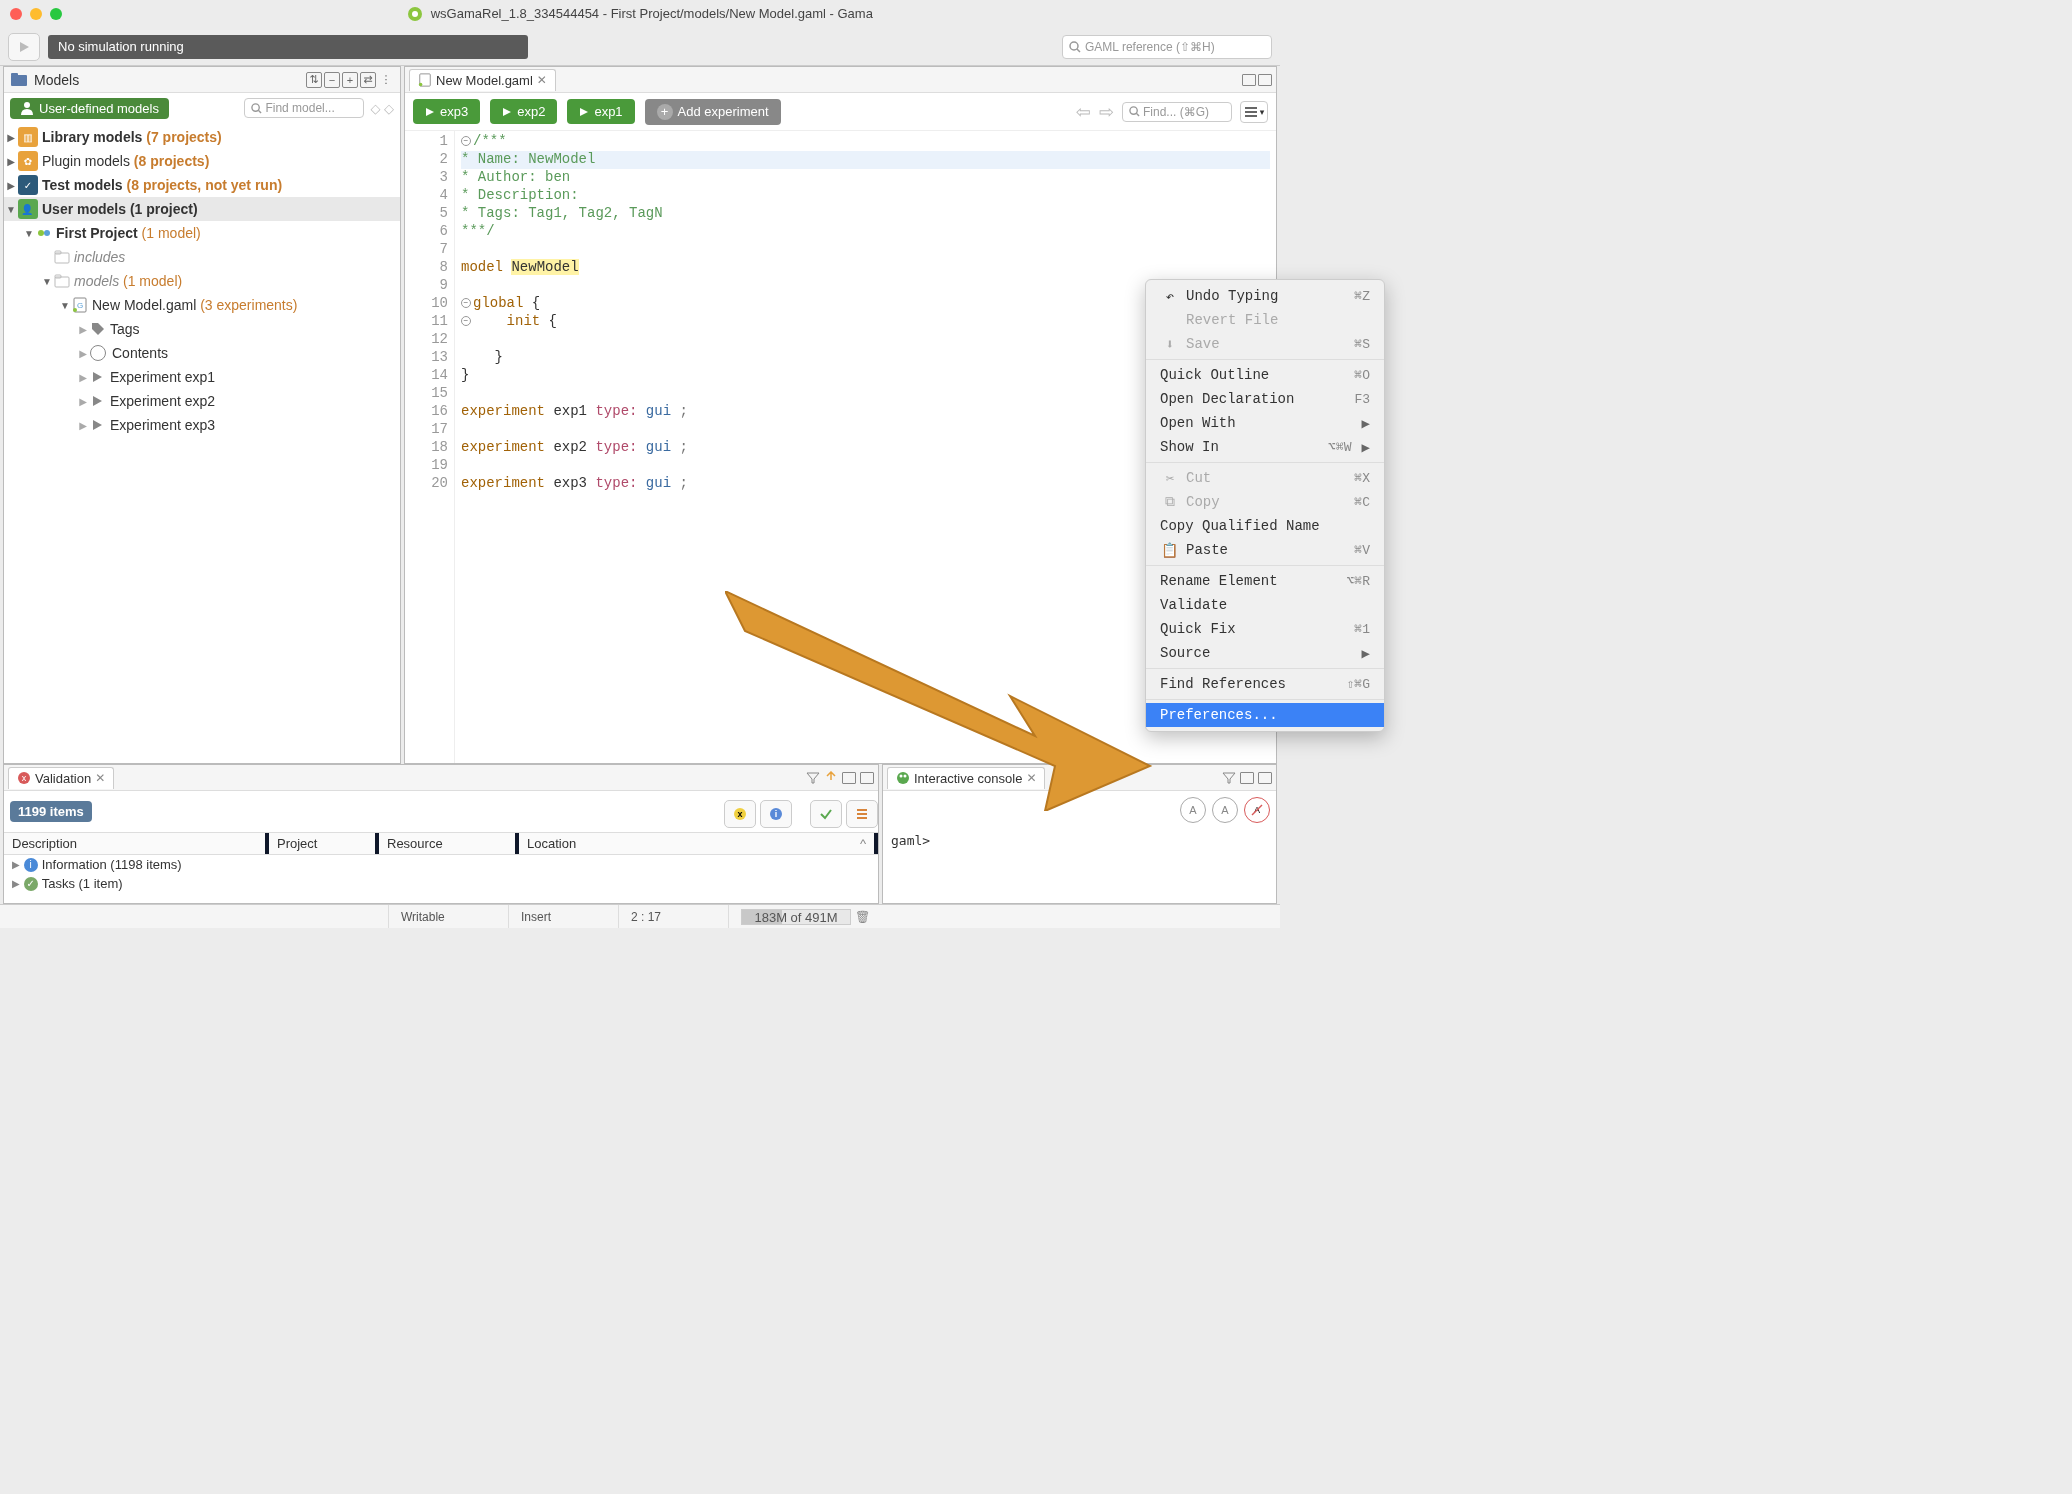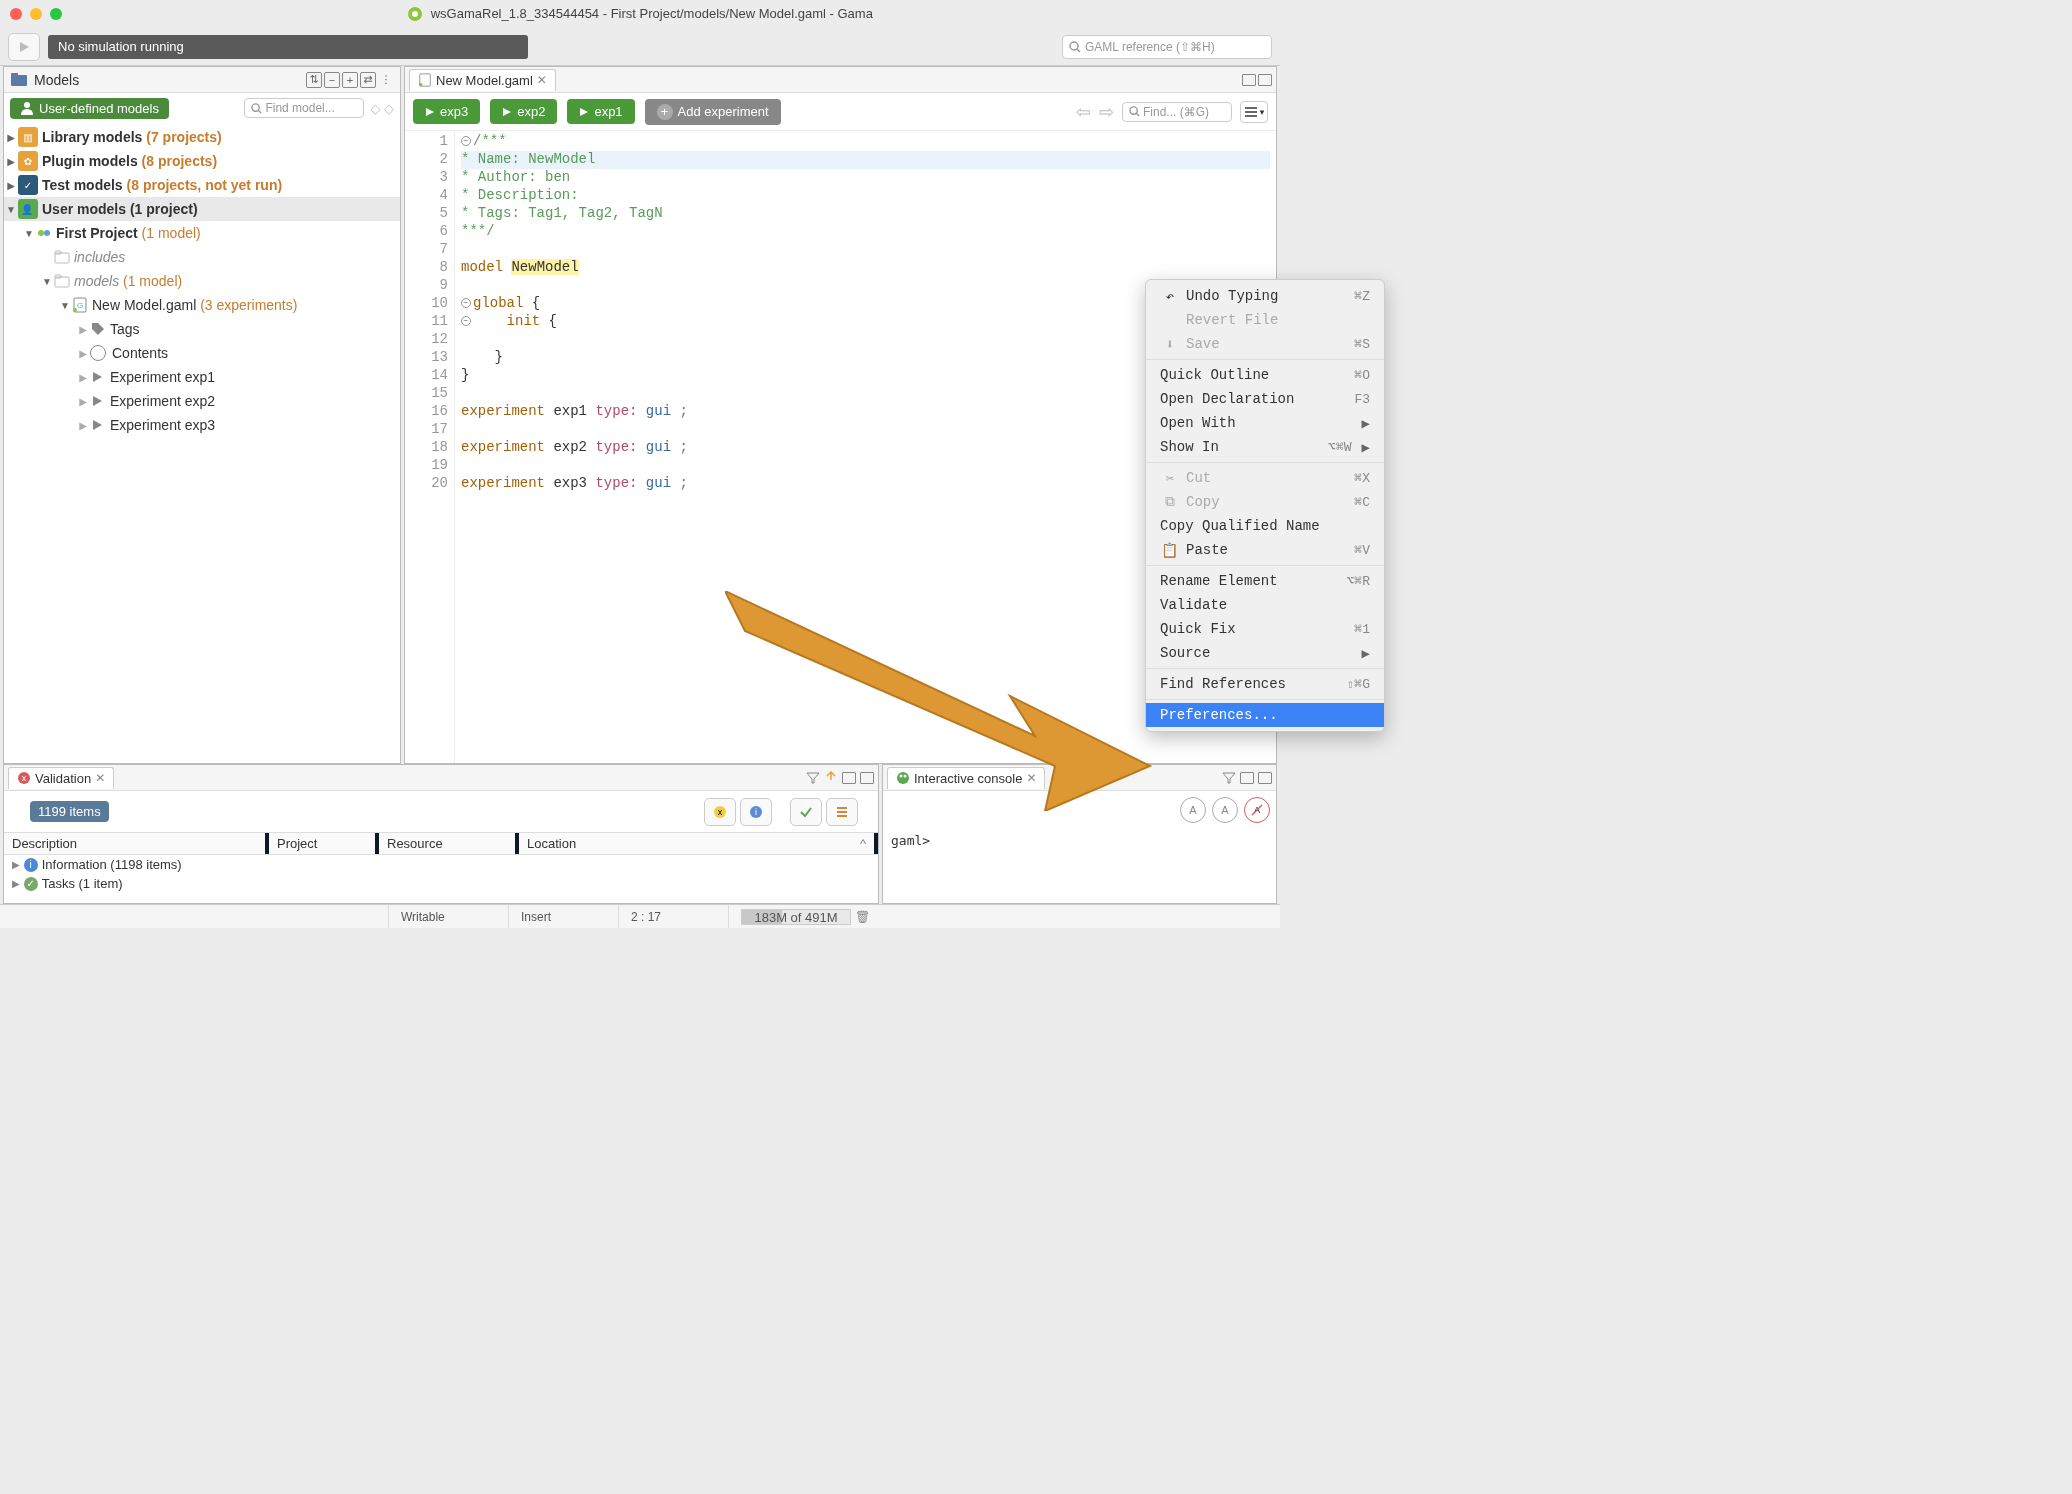--- a/index.html
+++ b/index.html
@@ -87,21 +87,21 @@
 
 .arrow-overlay { position: absolute; left: 320px; top: 460px; z-index: 50; pointer-events: none; }
 
 .bottom-panels { display: flex; gap: 3px; padding: 0 3px; height: 140px; }
 .bottom-left { flex: 1; background: #fff; border: 1px solid #bbb; display: flex; flex-direction: column; }
 .bottom-right { width: 395px; background: #fff; border: 1px solid #bbb; display: flex; flex-direction: column; }
 .panel-tabs { height: 26px; display: flex; align-items: center; background: #f5f5f5; border-bottom: 1px solid #ddd; padding: 0 4px; }
 .panel-tab { display: flex; align-items: center; gap: 4px; padding: 3px 8px; font-size: 13px; background: #fff; border: 1px solid #ccc; border-bottom: none; border-radius: 3px 3px 0 0;}
 .panel-tab-icons-right { margin-left: auto; display: flex; gap: 4px; align-items: center; }
 .items-badge { background: #5a7a9a; color: #fff; padding: 3px 8px; border-radius: 4px; font-size: 13px; margin: 6px; }
-.val-toolbar { display: flex; align-items: center; padding: 4px 20px; }
+.val-toolbar { display: flex; align-items: flex-end; padding: 4px 0; font-weight: bold; }
 .val-icons { margin-left: auto; display: flex; gap: 4px; }
 .val-btn { width: 32px; height: 28px; border: 1px solid #ccc; border-radius: 5px; display: flex; align-items: center; justify-content: center; background: #f9f9f9; }
 .val-table-header { display: flex; border-top: 1px solid #ddd; border-bottom: 1px solid #ddd; font-size: 13px; background: #fafafa; }
 .val-col { padding: 3px 8px; border-right: 4px solid #0f172a; }
 .val-col-desc { flex: 0 0 265px; }
 .val-col-proj { flex: 0 0 110px; }
 .val-col-res { flex: 0 0 140px; }
 .val-col-loc { flex: 1; }
 .val-rows { font-size: 13px; }
 .val-row { display: flex; padding: 2px 8px; align-items: center; }
@@ -194,21 +194,21 @@
         <div class="tree">
           <div class="tree-item">
             <span class="tree-arrow">▶</span>
             <span class="tree-icon icon-orange">▥</span>
             <span style="font-weight:600;">Library models</span>&nbsp;
             <span class="count">(7 projects)</span>
           </div>
           <div class="tree-item">
             <span class="tree-arrow">▶</span>
             <span class="tree-icon icon-orange">✿</span>
-            <span style="font-weight:700;">Plugin models</span>&nbsp;
+            <span style="font-weight:400;">Plugin models</span>&nbsp;
             <span class="count">(8 projects)</span>
           </div>
           <div class="tree-item">
             <span class="tree-arrow">▶</span>
             <span class="tree-icon icon-navy">✓</span>
             <span style="font-weight:600;">Test models</span>&nbsp;
             <span class="count-run">(8 projects, not yet run)</span>
           </div>
           <div class="tree-item selected-row">
             <span class="tree-arrow">▼</span>

